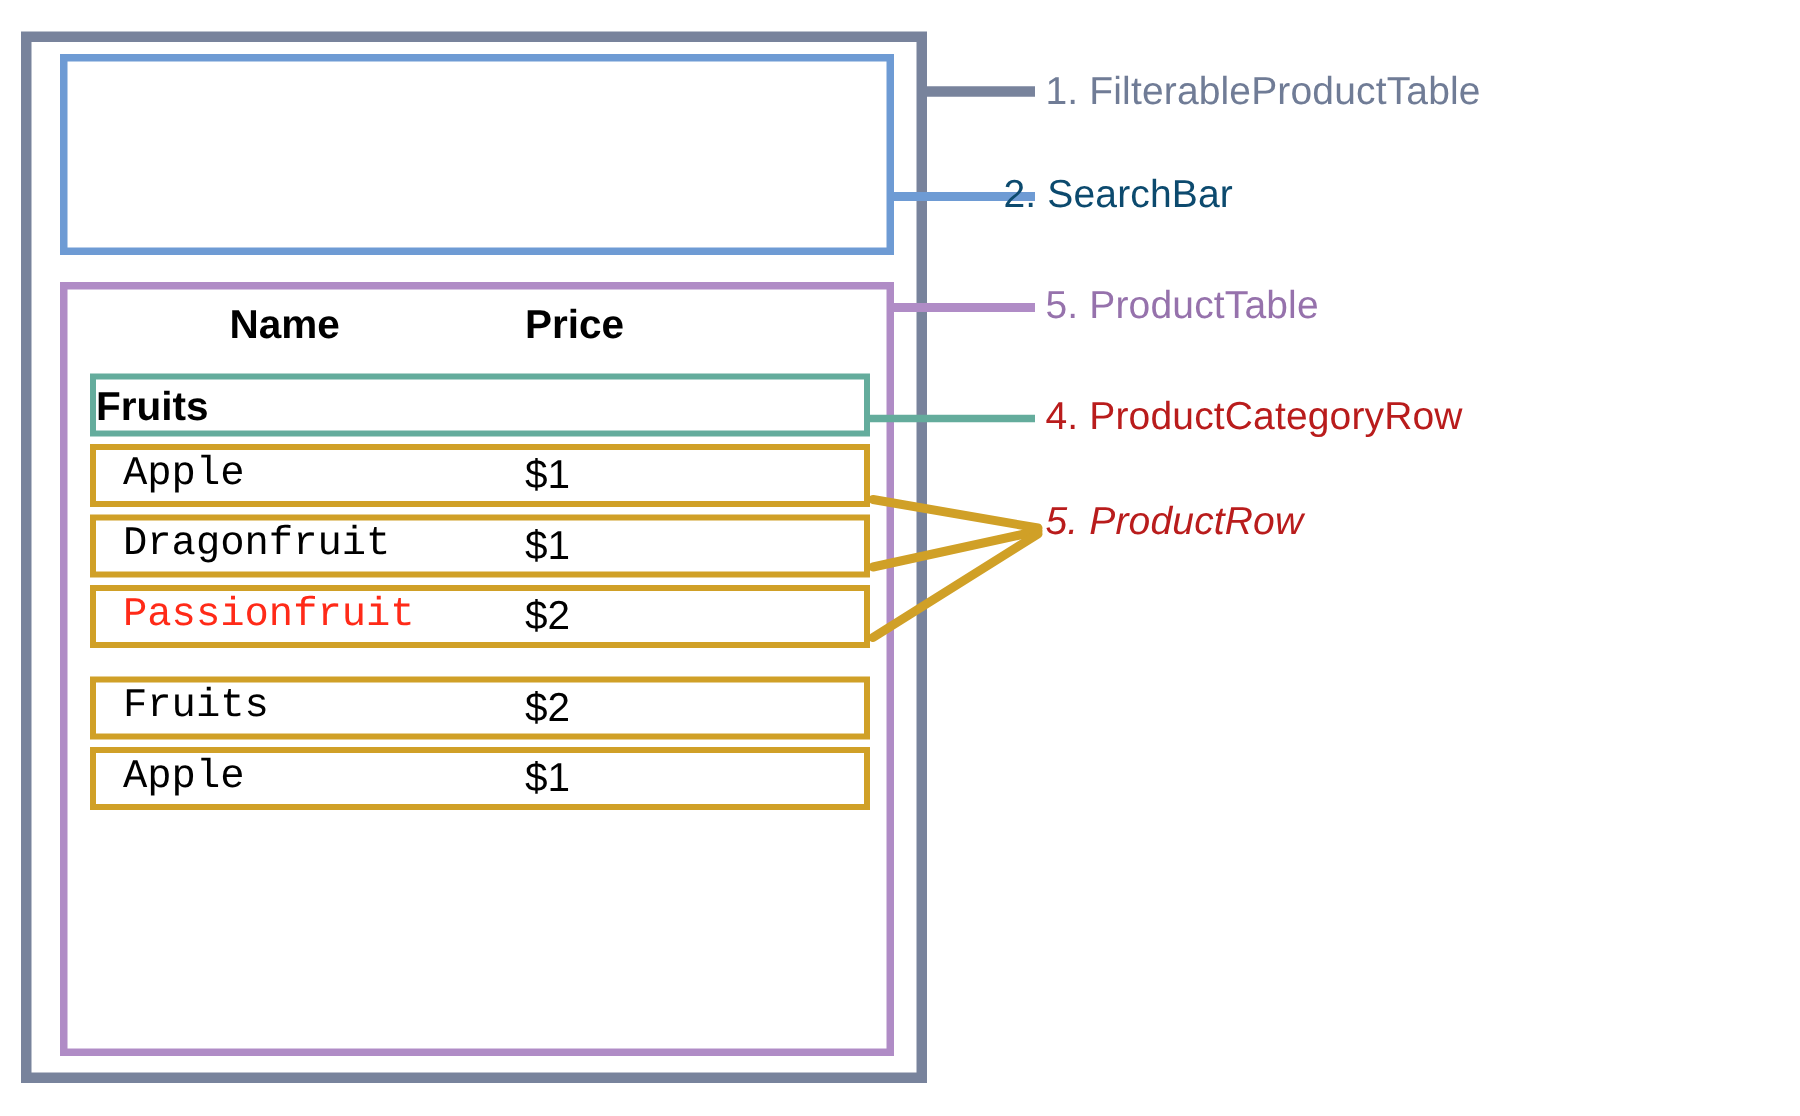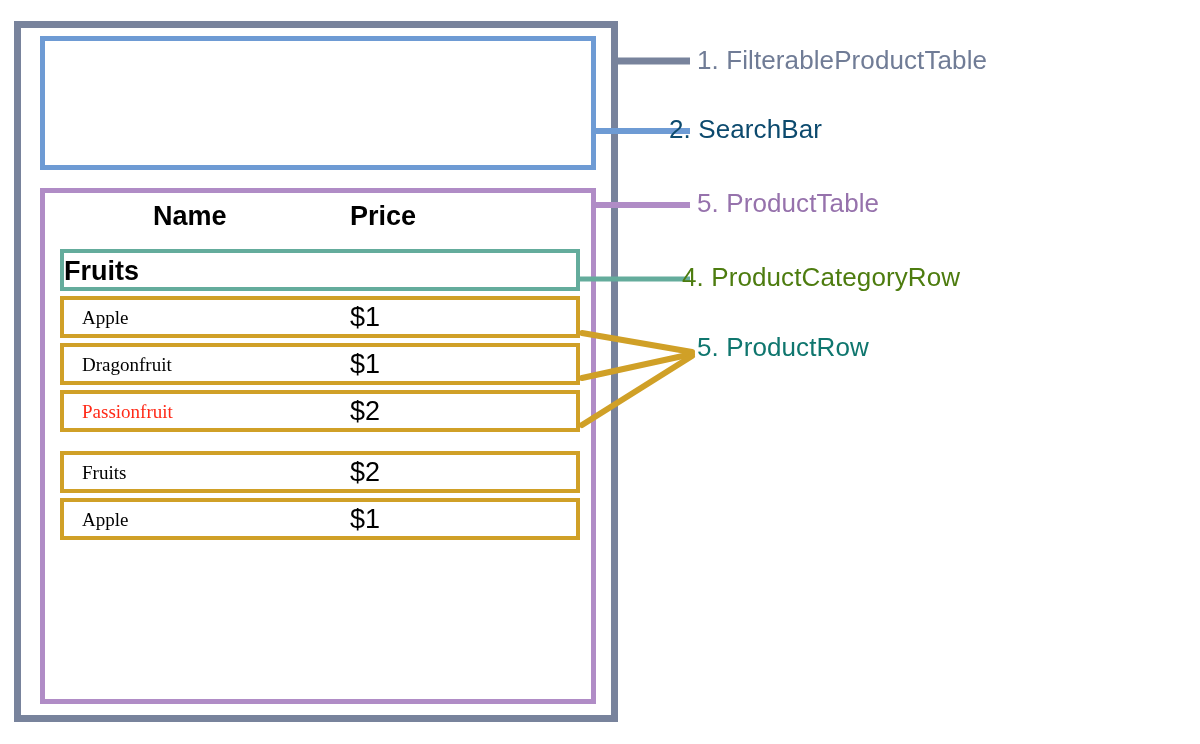--- a/index.html
+++ b/index.html
@@ -167,22 +167,22 @@
     box-sizing: border-box;
     border: 4px solid #d0a027;
     background: #ffffff;
     margin-bottom: 5px;
   }
   .prod-row .p-name {
     position: absolute;
     left: 18px;
     top: 50%;
     transform: translateY(-50%);
-    font-family: Liberation Serif, serif;
-    font-size: 19px;
+    font-family: Liberation Mono, monospace;
+    font-size: 27px;
     color: #000000;
     line-height: 1;
   }
   .prod-row .p-price {
     position: absolute;
     left: 286px;
     top: 50%;
     transform: translateY(-50%);
     font-family: "Liberation Sans", sans-serif;
     font-size: 27px;
@@ -200,22 +200,22 @@
     font-size: 26px;
     font-weight: 400;
     letter-spacing: 0.1px;
     white-space: nowrap;
     line-height: 1;
     z-index: 6;
   }
   .legend-1 { left: 697px; top: 47px;  color: #707c96; }
   .legend-2 { left: 669px; top: 116px; color: #0c4a6e; }
   .legend-3 { left: 697px; top: 190px; color: #9672ac; }
-  .legend-4 { left: 682px; top: 264px; color: #4d7c0f; }
-  .legend-5 { left: 697px; top: 334px; color: #0f766e; }
+  .legend-4 { left: 697px; top: 264px; color: #b91c1c; }
+  .legend-5 { left: 697px; top: 334px; color: #b91c1c; font-style: italic; }
 </style>
 </head>
 <body>
 
 <div id="diagram">
 
   <div class="outer-box"></div>
 
   <div class="searchbar-box"></div>
 

